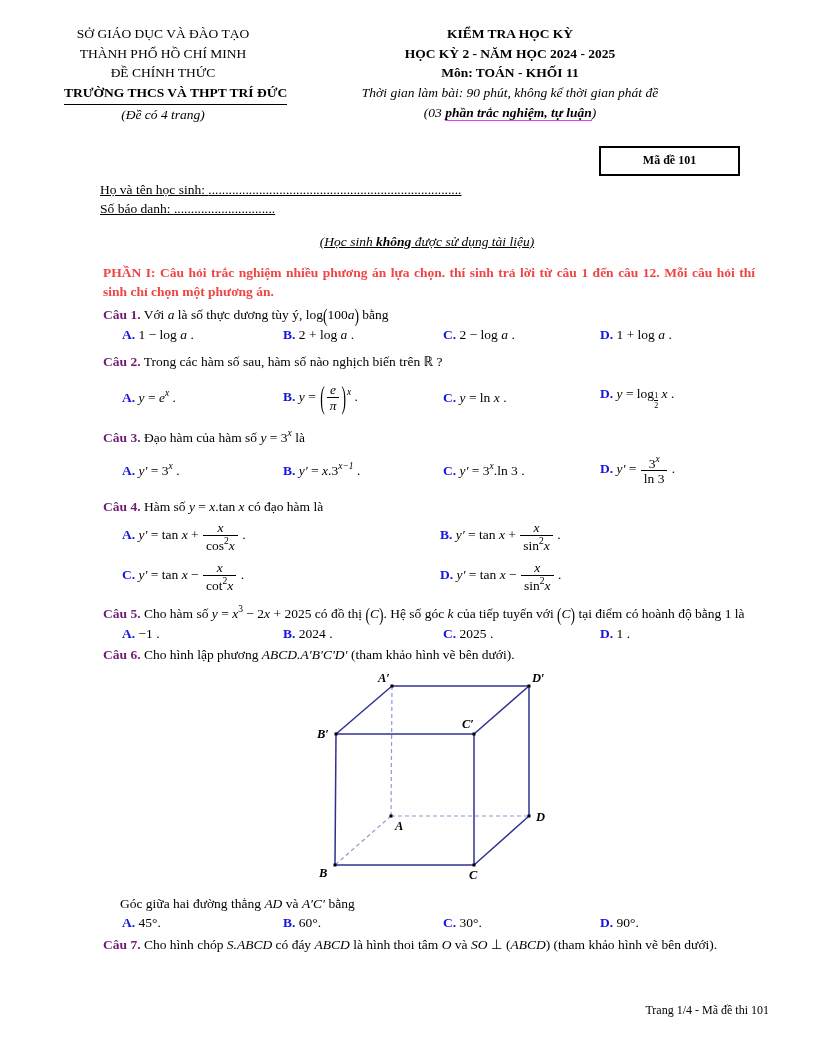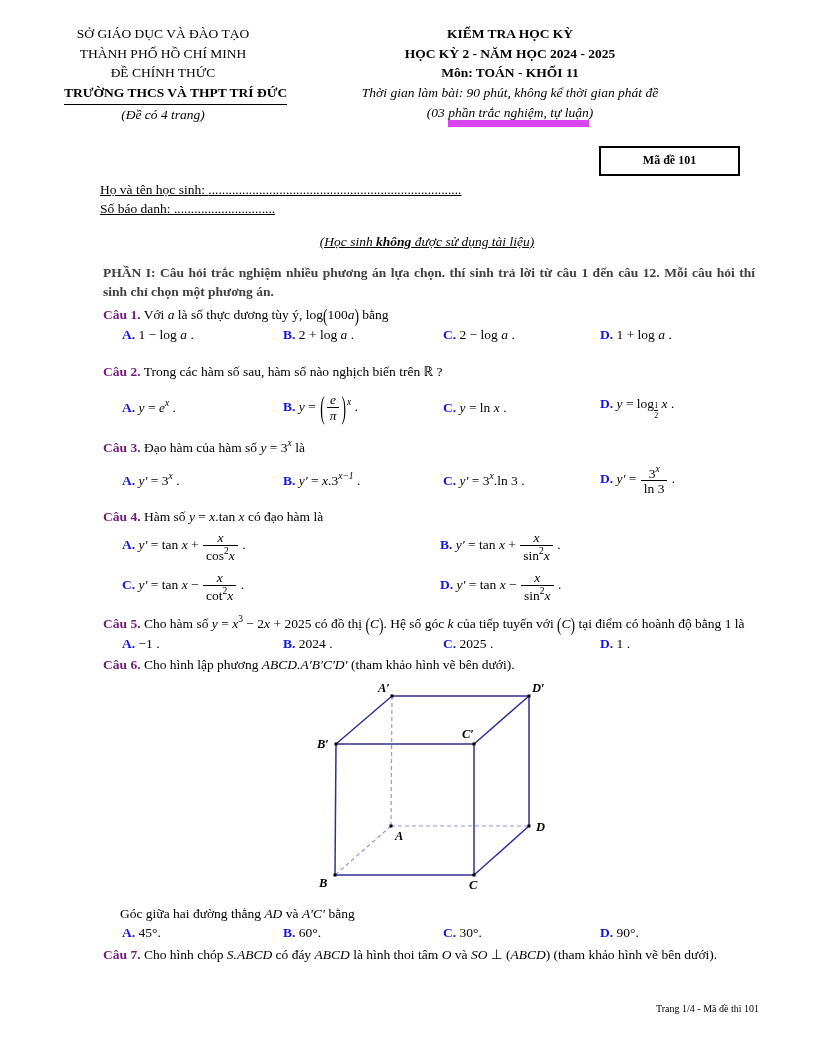--- a/index.html
+++ b/index.html
@@ -11,45 +11,45 @@
   }
   .b { font-weight:bold; }
   .i { font-style:italic; }
   .bi { font-weight:bold; font-style:italic; }
   .mi { font-style:italic; }
   .header { display:flex; padding:24px 58px 0 64px; }
   .hl { width:198px; text-align:center; }
   .hr { flex:1; text-align:center; }
   .hline { line-height:1.46; white-space:nowrap; }
   .u-school { display:inline-block; border-bottom:1.4px solid #000; padding-bottom:1px; }
-  .u-note { border-bottom:7px solid #d946ef; }
+  .u-note { border-bottom:1px solid #d946ef;font-weight:bold; }
   .made-row { display:flex; justify-content:flex-end; padding-right:76px; margin-top:21px; }
   .made-box { border:2px solid #000; min-width:141px; text-align:center; font-weight:bold; font-size:12px; padding:4px 10px 5px; }
   .student { margin:4px 0 0 100px; width:654px;text-decoration:underline; }
   .note-row { text-align:center; margin-top:14px; }
   .main { margin:13px 61px 0 103px; width:652px; }
-  .part-heading { color:#404040; font-weight:bold; text-align:justify; line-height:1.4; }
+  .part-heading { color:#ef4444; font-weight:bold; text-align:justify; line-height:1.4; }
   .q { margin-top:3px; }
   .stem { text-align:justify; }
   .qlabel { color:#701a75; font-weight:bold; }
   .letter { color:#1515dd; font-weight:bold; }
   .opts4 { display:grid; grid-template-columns:161px 160px 157px auto; margin-left:19px; }
   .opts2 { display:grid; grid-template-columns:318px auto; margin-left:19px; }
   .vcenter { align-items:center; }
   sup { font-size:9.5px; }
   .frac { display:inline-block; vertical-align:middle; text-align:center; line-height:1.12; margin:0 1px; }
   .frac .num { display:block; padding:0 3px; }
   .frac .den { display:block; border-top:1px solid #000; padding:0 3px; }
   .bp { display:inline-block; transform:scaleY(2.3); transform-origin:center; font-weight:100; vertical-align:middle; margin:0 1px; }
   .bp2 { display:inline-block; transform:scaleY(1.35); transform-origin:center; vertical-align:-1px; font-weight:100; }
   .substack { display:inline-block; font-size:8px; line-height:1.15; text-align:center; vertical-align:-10px; }
   .substack .d { display:block; border-top:0.7px solid #000; }
   .fig-wrap { margin:8px 0 2px 187px; }
   .subline { margin-left:17px; }
-  .footer { position:absolute; right:57px; top:1002px; font-size:10px; }
+  .footer { position:absolute; right:47px; top:1002px; font-size:12px; }
   .vlabel { font-family:"Liberation Serif", serif; font-weight:bold; font-style:italic; font-size:12.5px; }
 </style>
 </head>
 <body>
 
 <div class="page">
 
   <div class="header">
     <div class="hl">
       <div class="hline">SỞ GIÁO DỤC VÀ ĐÀO TẠO</div>
@@ -84,21 +84,21 @@
     <div class="q">
       <div class="stem"><span class="qlabel">Câu 1.</span><span> Với </span><span class="mi">a</span><span> là số thực dương tùy ý, </span><span>log</span><span class="bp2">(</span><span>100</span><span class="mi">a</span><span class="bp2">)</span><span> bằng</span></div>
       <div class="opts4">
         <div class="opt"><span class="letter">A.</span> <span>1 − log </span><span class="mi">a</span><span> .</span></div>
         <div class="opt"><span class="letter">B.</span> <span>2 + log </span><span class="mi">a</span><span> .</span></div>
         <div class="opt"><span class="letter">C.</span> <span>2 − log </span><span class="mi">a</span><span> .</span></div>
         <div class="opt"><span class="letter">D.</span> <span>1 + log </span><span class="mi">a</span><span> .</span></div>
       </div>
     </div>
 
-    <div class="q" style="margin-top:18px;">
+    <div class="q" style="margin-top:8px;">
       <div class="stem"><span class="qlabel">Câu 2.</span><span> Trong các hàm số sau, hàm số nào nghịch biến trên </span><span>ℝ</span><span> ?</span></div>
       <div class="opts4 vcenter" style="min-height:52px;">
         <div class="opt"><span class="letter">A.</span> <span class="mi">y</span><span> = </span><span class="mi">e</span><sup class="mi">x</sup><span> .</span></div>
         <div class="opt"><span class="letter">B.</span> <span class="mi">y</span><span> = </span><span class="bp">(</span><span class="frac"><span class="num mi">e</span><span class="den mi">π</span></span><span class="bp">)</span><sup class="mi">x</sup><span> .</span></div>
         <div class="opt"><span class="letter">C.</span> <span class="mi">y</span><span> = ln </span><span class="mi">x</span><span> .</span></div>
         <div class="opt"><span class="letter">D.</span> <span class="mi">y</span><span> = log</span><span class="substack"><span class="n">1</span><span class="d">2</span></span><span class="mi"> x</span><span> .</span></div>
       </div>
     </div>
 
     <div class="q" style="margin-top:4px;">

